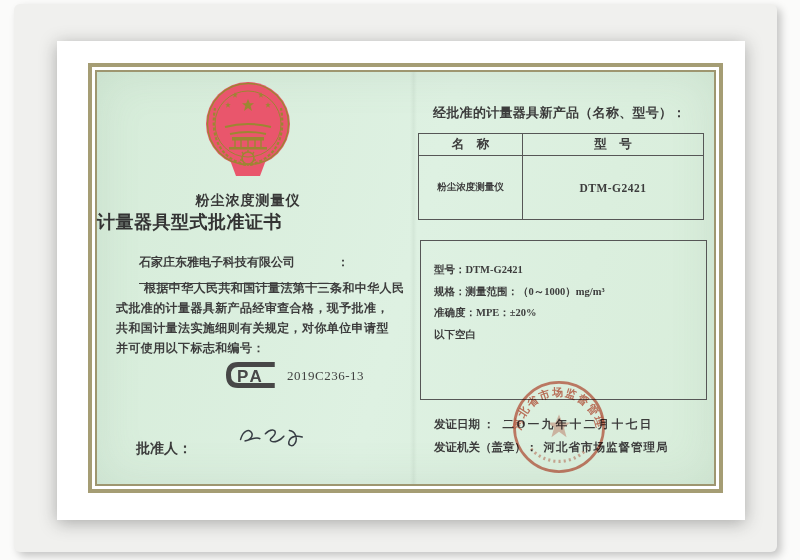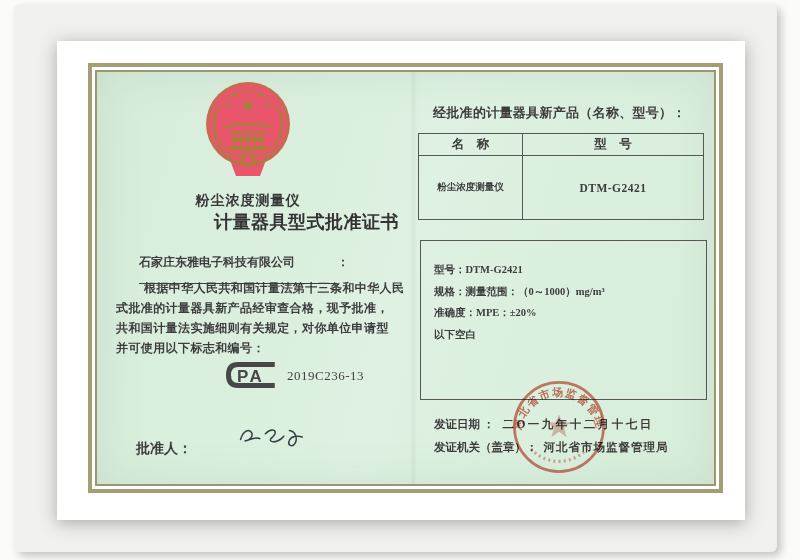--- a/index.html
+++ b/index.html
@@ -19,21 +19,21 @@
             background:linear-gradient(105deg,#d6ecd9 0%,#def1e2 50%,#d8edda 100%);
             box-shadow:inset 0 0 45px rgba(110,145,120,.14);
             color:#3c3c3c; }
   .crease { position:absolute; left:313px; top:0; width:7px; height:100%;
             background:linear-gradient(to right,rgba(0,0,0,0),rgba(60,80,65,.06),rgba(0,0,0,0)); }
 
   
   .emblem     { position:absolute; left:105px; top:8px; width:92px; height:96px; }
   .country    { position:absolute; left:0; top:120px; width:302px; text-align:center;
                 font-size:14px; font-weight:bold; letter-spacing:1px; color:#383838; }
-  .cert-title { position:absolute; left:0; top:138px; width:302px; text-align:right;
+  .cert-title { position:absolute; left:0; top:138px; width:302px; text-align:left;
                 font-size:18px; font-weight:bold; letter-spacing:.5px; color:#333; }
   .company-row{ position:absolute; left:42px; top:182px; font-size:12px; font-weight:bold;
                 white-space:nowrap; }
   .company-row .uline { display:inline-block; min-width:198px;
                 border-bottom:1.5px solid #3c3c3c; padding-bottom:12px; }
   .body-para  { position:absolute; left:19px; top:206px; width:292px;
                 font-size:12px; font-weight:bold; line-height:20px;
                 letter-spacing:.4px; }
   .body-para div { white-space:nowrap; }
   .body-para div:first-child { text-indent:28px; }

